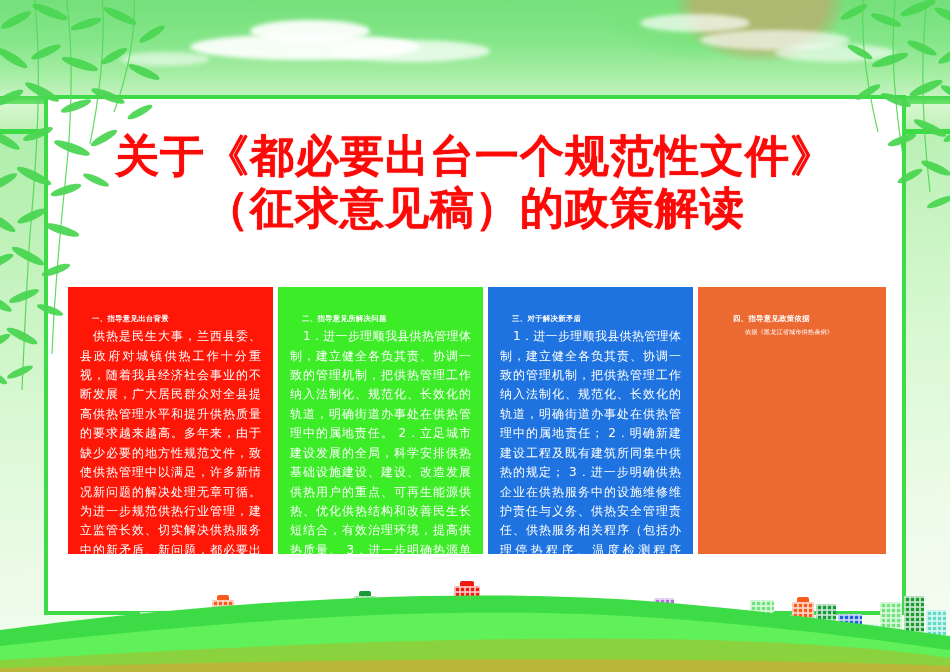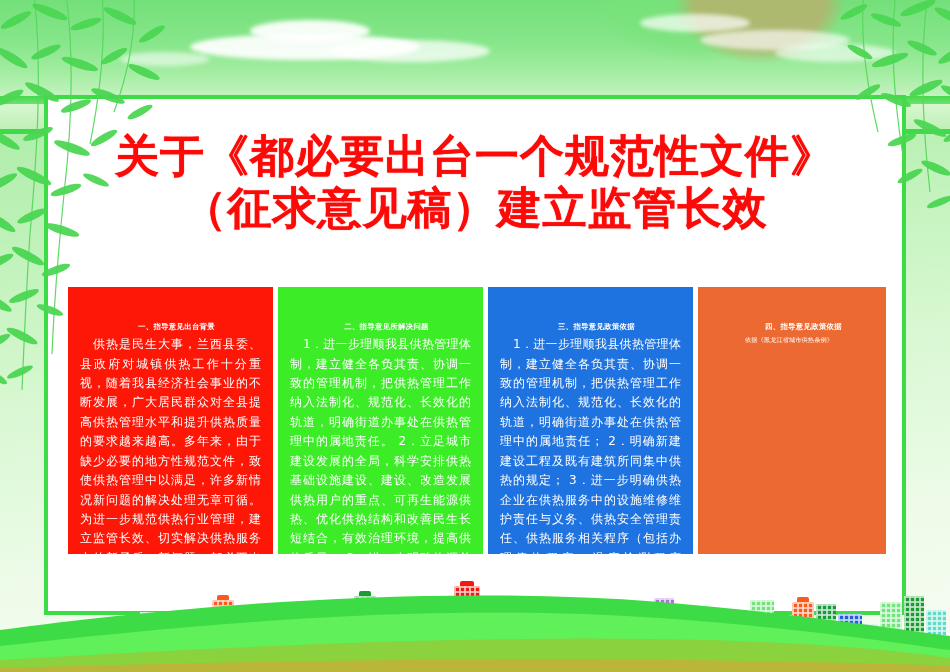--- a/index.html
+++ b/index.html
@@ -70,22 +70,22 @@
   .panel{
     position:absolute;top:0;height:267px;box-sizing:border-box;
     color:#ffffff;padding:22px 12px 10px 12px;overflow:hidden;
   }
   .p1{left:0px;width:205px;background:#fe1607;}
   .p2{left:210px;width:205px;background:#3bec26;}
   .p3{left:420px;width:205px;background:#1f73e0;}
   .p4{left:630px;width:188px;background:#ec6a31;padding-left:23px;}
 
   .panel h3{
-    margin:12px 0 3px 0;font-size:7.4px;font-weight:bold;line-height:1.5;
-    text-indent:12px;letter-spacing:.3px;text-align:center;
+    margin:4px 0 3px 0;font-size:7.4px;font-weight:bold;line-height:1.5;
+    text-indent:12px;letter-spacing:.3px;
   }
   .panel p{
     margin:0;font-size:12px;line-height:1.62;text-align:justify;
     text-indent:13px;letter-spacing:.1px;
   }
   .panel .sub{
     margin:0;font-size:6.2px;line-height:1.6;text-indent:24px;letter-spacing:.1px;
   }
 
   
@@ -117,40 +117,40 @@
     <div class="cloud c7"></div>
   </div>
   <div class="sky-edge"></div>
   <div class="band"></div>
   <div class="band-edge"></div>
 
   <div class="frame"></div>
 
   <div class="title">
     <span class="l1">关于《都必要出台一个规范性文件》</span>
-    <span class="l2">（征求意见稿）建立监管长效</span>
+    <span class="l2">（征求意见稿）的政策解读</span>
   </div>
 
   <div class="panels">
 
     <div class="panel p1">
       <h3>一、指导意见出台背景</h3>
       <p>供热是民生大事，兰西县委、县政府对城镇供热工作十分重视，随着我县经济社会事业的不断发展，广大居民群众对全县提高供热管理水平和提升供热质量的要求越来越高。多年来，由于缺少必要的地方性规范文件，致使供热管理中以满足，许多新情况新问题的解决处理无章可循。为进一步规范供热行业管理，建立监管长效、切实解决供热服务中的新矛盾、新问题，都必要出台一个规范性文件，对于保障供热事业健康发展，对于解决新矛盾、新问题具有重要的现实意义和长远意义。出台我县的供热管理指导意见十分必要、十分迫切，这也比较现实既有利于深入贯彻落实《黑龙江省城市供热条例》，又有利于在具体实践中解决现实矛盾、问题。</p>
     </div>
 
     <div class="panel p2">
       <h3>二、指导意见所解决问题</h3>
       <p>1．进一步理顺我县供热管理体制，建立健全各负其责、协调一致的管理机制，把供热管理工作纳入法制化、规范化、长效化的轨道，明确街道办事处在供热管理中的属地责任。
 2．立足城市建设发展的全局，科学安排供热基础设施建设、建设、改造发展供热用户的重点、可再生能源供热、优化供热结构和改善民生长短结合，有效治理环境，提高供热质量。
 3．进一步明确热源单位、供热单位职责，为更好地解决供热补贴和供热费用等，保障安全平稳供热和供热企业健康生存发展。
 4．确立供热行业监管制度，以及相关供热运行质量、安全、服务的监督机制，充分发挥和完善供热行业保障制度，切实维护供用热双方的基本权益和供热方法条件。</p>
     </div>
 
     <div class="panel p3">
-      <h3>三、指导意见政策依据</h3>
+      <h3>三、对于解决新矛盾</h3>
       <p>1．进一步理顺我县供热管理体制，建立健全各负其责、协调一致的管理机制，把供热管理工作纳入法制化、规范化、长效化的轨道，明确街道办事处在供热管理中的属地责任；
 2．明确新建建设工程及既有建筑所同集中供热的规定；
 3．进一步明确供热企业在供热服务中的设施维修维护责任与义务、供热安全管理责任、供热服务相关程序（包括办理停热程序、温度检测程序等）；
 4．进一步明确热用户个性要求及用热温度标准确定标准；
 5．进一步明确特殊困难用热费用收取的有关规定等；
 6．特别是再建立供热单位信用评价制度纳入本规定；
 7．明确供热行业监管制度，以及相关供热运行质量、安全、服务的监管机制，充分发挥和完善供热保障，各相关行业企业主管部门的监管责任，以及供热企业的违法违规行为处理规定，同时明确产重影响公共利益、无法保证安全稳定供热情形的处理规定。</p>
     </div>
 
     <div class="panel p4">

